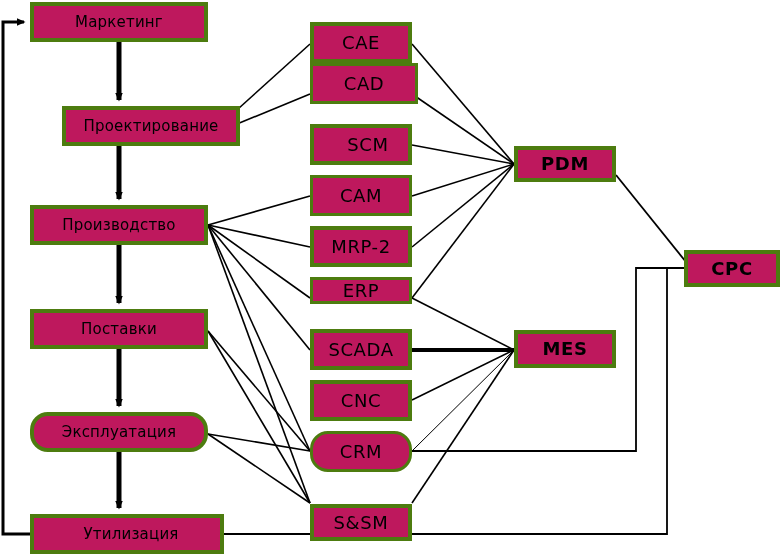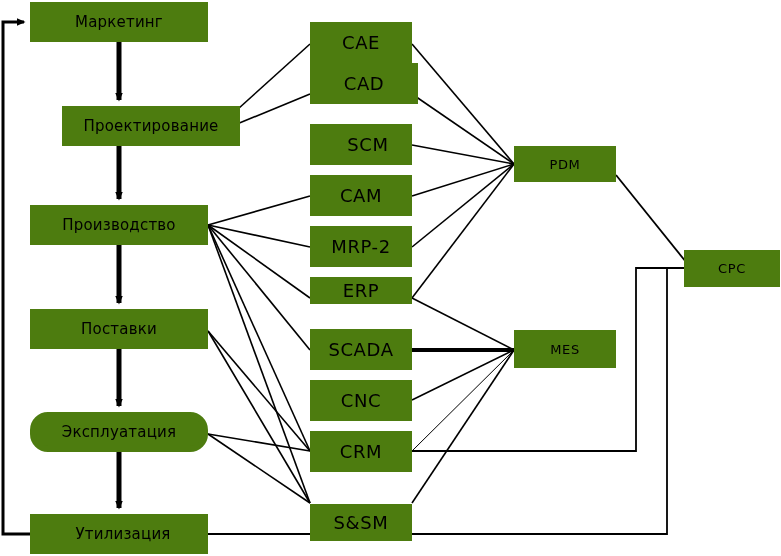--- a/index.html
+++ b/index.html
@@ -27,22 +27,22 @@
   #nodes-layer {
     position: absolute;
     left: 0;
     top: 0;
     width: 781px;
     height: 556px;
   }
   .node {
     position: absolute;
     box-sizing: border-box;
-    background: #4d7c0f;
-    border: 6px solid #4d7c0f;
+    background: #be185d;
+    border: 4px solid #4d7c0f;
     display: flex;
     align-items: center;
     justify-content: center;
     color: #000000;
   }
   .node.bold-border {
     border-width: 3px;
   }
   .node-label {
     font-size: 15px;
@@ -52,22 +52,23 @@
     color: #000000;
   }
   .node.lifecycle .node-label {
     font-size: 15px;
   }
   .node.system .node-label {
     font-size: 18px;
     letter-spacing: 0.6px;
   }
   .node.integration .node-label {
-    font-size: 13px;
+    font-size: 18px;
     letter-spacing: 0.6px;
+    font-weight: bold;
   }
 </style>
 </head>
 <body>
 
 <div id="diagram-root">
 
   <svg id="edges-layer" viewBox="0 0 781 556" width="781" height="556" xmlns="http://www.w3.org/2000/svg">
     <defs>
       <marker id="arrow-thick" markerWidth="9" markerHeight="9" refX="7.5" refY="4" orient="auto" markerUnits="userSpaceOnUse">
@@ -145,21 +146,21 @@
     </div>
     <div class="node lifecycle" style="left:30px; top:205px; width:178px; height:40px;">
       <span class="node-label">Производство</span>
     </div>
     <div class="node lifecycle" style="left:30px; top:309px; width:178px; height:40px;">
       <span class="node-label">Поставки</span>
     </div>
     <div class="node lifecycle" style="left:30px; top:412px; width:178px; height:40px;border-radius:18px;">
       <span class="node-label">Эксплуатация</span>
     </div>
-    <div class="node lifecycle" style="left:30px; top:514px; width:178px; height:40px;padding-left:8px;">
+    <div class="node lifecycle" style="left:30px; top:514px; width:194px; height:40px;padding-left:8px;">
       <span class="node-label">Утилизация</span>
     </div>
 
     <div class="node system" style="left:310px; top:22px; width:102px; height:41px;">
       <span class="node-label">CAE</span>
     </div>
     <div class="node system bold-border" style="left:310px; top:63px; width:108px; height:41px;">
       <span class="node-label">CAD</span>
     </div>
     <div class="node system" style="left:310px; top:124px; width:102px; height:41px;padding-left:14px;">
@@ -173,21 +174,21 @@
     </div>
     <div class="node system bold-border" style="left:310px; top:277px; width:102px; height:27px;">
       <span class="node-label">ERP</span>
     </div>
     <div class="node system" style="left:310px; top:329px; width:102px; height:41px;">
       <span class="node-label">SCADA</span>
     </div>
     <div class="node system" style="left:310px; top:380px; width:102px; height:41px;">
       <span class="node-label">CNC</span>
     </div>
-    <div class="node system bold-border" style="left:310px; top:431px; width:102px; height:41px;">
+    <div class="node system bold-border" style="left:310px; top:431px; width:102px; height:41px;border-radius:18px;">
       <span class="node-label">CRM</span>
     </div>
     <div class="node system" style="left:310px; top:504px; width:102px; height:37px;">
       <span class="node-label">S&amp;SM</span>
     </div>
 
     <div class="node integration" style="left:514px; top:146px; width:102px; height:36px;">
       <span class="node-label">PDM</span>
     </div>
     <div class="node integration" style="left:514px; top:330px; width:102px; height:38px;">

